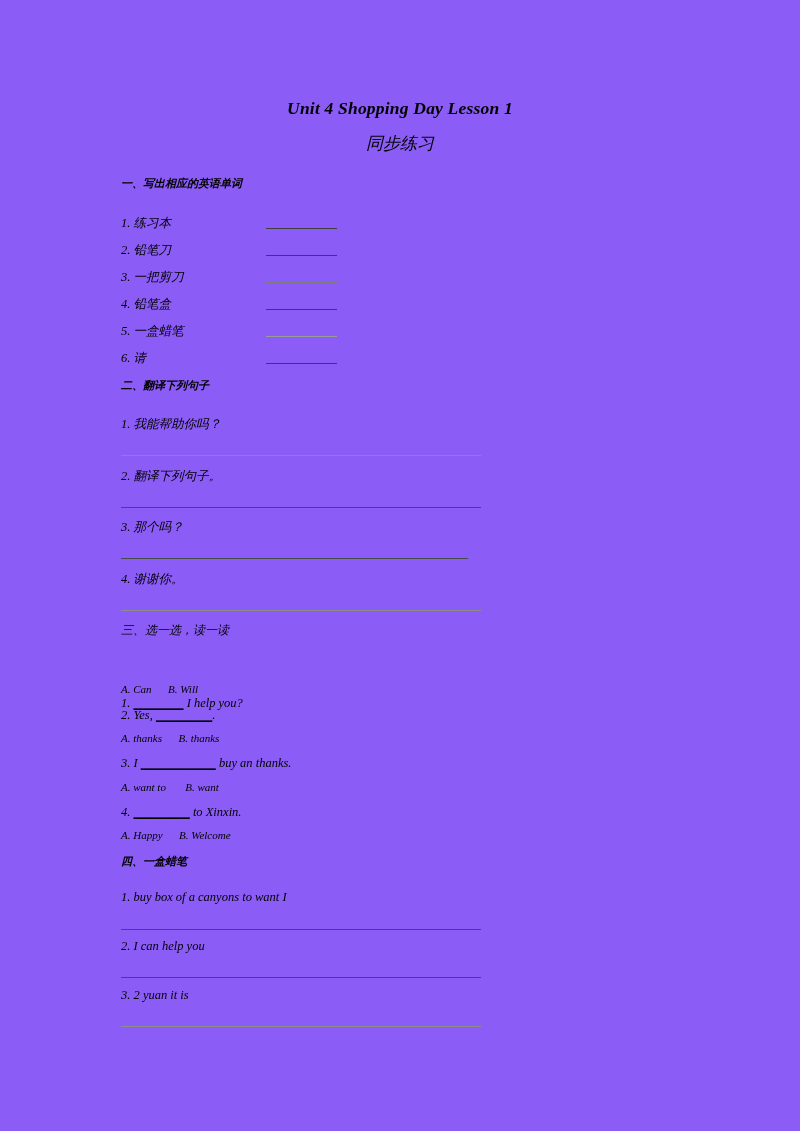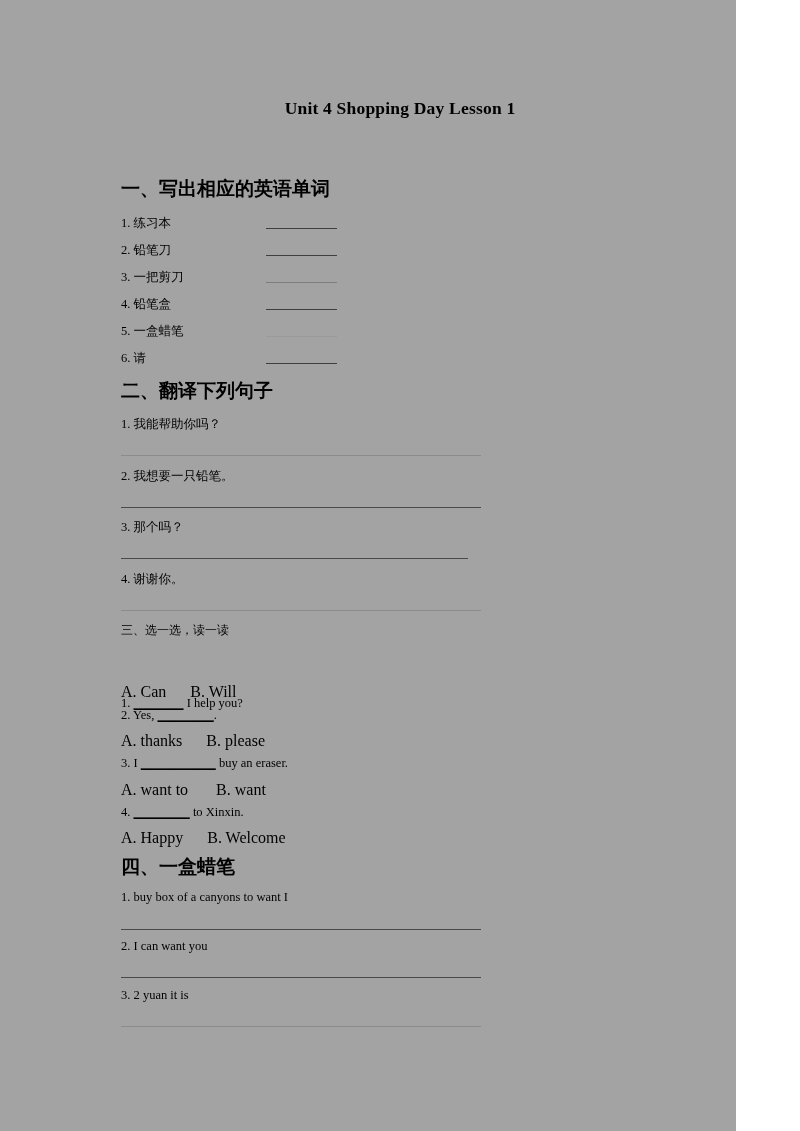--- a/index.html
+++ b/index.html
@@ -12,23 +12,24 @@
     height: 1131px;
     position: relative;
     font-family: "Liberation Serif", "DejaVu Serif", serif;
     color: #000000;
     overflow: hidden;
   }
 
   .page {
     position: absolute;
     left: 0; top: 0;
-    width: 736px;
+    width: 800px;
     height: 1131px;
-    background: #a3a3a3;
+    background: #8b5cf6;
+    font-style: italic;
   }
 
   
   .doc-title {
     position: absolute;
     left: 0;
     top: 98px;
     width: 800px;
     text-align: center;
     font-size: 17.5px;
@@ -45,36 +46,36 @@
     font-weight: normal;
   }
 
   
   .abs {
     position: absolute;
     white-space: pre;
   }
 
   .sec-head {
-    font-size: 19px;
+    font-size: 11px;
     font-weight: bold;
     left: 121px;
   }
   .sec-head.light {
     font-weight: normal;
     font-size: 12px;
   }
 
   .item {
     font-size: 12.5px;
     left: 121px;
   }
 
   .opts {
-    font-size: 16px;
+    font-size: 11px;
     left: 121px;
   }
 
   
   .rule {
     position: absolute;
     height: 0;
     border-top: 1px solid #4a4a4a;
   }
   .rule.soft {
@@ -92,20 +93,21 @@
     text-decoration-thickness: 1px;
     text-underline-offset: 2px;
   }
 </style>
 </head>
 <body>
 
 <div class="page">
 
   <div class="doc-title">Unit 4 Shopping Day Lesson 1</div>
+  <div class="doc-subtitle">同步练习</div>
 
   <div class="abs sec-head" style="top:176px;">一、写出相应的英语单词</div>
 
   <div class="abs item" style="top:215px;"><span>1.</span> <span>练习本</span></div>
   <div class="blank-short" style="left:266px; top:228px; width:71px;"></div>
 
   <div class="abs item" style="top:242px;"><span>2.</span> <span>铅笔刀</span></div>
   <div class="blank-short" style="left:266px; top:255px; width:71px;"></div>
 
   <div class="abs item" style="top:269px;"><span>3.</span> <span>一把剪刀</span></div>
@@ -118,47 +120,47 @@
   <div class="blank-short" style="left:266px; top:336px; width:71px; border-top-color:#9a9a9a;"></div>
 
   <div class="abs item" style="top:350px;"><span>6.</span> <span>请</span></div>
   <div class="blank-short" style="left:266px; top:363px; width:71px;"></div>
 
   <div class="abs sec-head" style="top:378px;">二、翻译下列句子</div>
 
   <div class="abs item" style="top:416px;"><span>1.</span> <span>我能帮助你吗？</span></div>
   <div class="rule soft" style="left:121px; top:455px; width:360px;"></div>
 
-  <div class="abs item" style="top:468px;"><span>2.</span> <span>我想要一只铅笔。</span></div>
+  <div class="abs item" style="top:468px;"><span>2.</span> <span>翻译下列句子。</span></div>
   <div class="rule" style="left:121px; top:507px; width:360px;"></div>
 
   <div class="abs item" style="top:519px;"><span>3.</span> <span>那个吗？</span></div>
   <div class="rule" style="left:121px; top:558px; width:347px;"></div>
 
   <div class="abs item" style="top:571px;text-align:center;"><span>4.</span> <span>谢谢你。</span></div>
   <div class="rule soft" style="left:121px; top:610px; width:360px;"></div>
 
   <div class="abs sec-head light" style="top:622px;">三、选一选，读一读</div>
 
   <div class="abs item" style="top:696px;"><span>1.</span><span></span> <span class="u">________</span><span> I help you?</span></div>
   <div class="abs opts" style="top:683px;"><span>A. Can</span>      <span>B. Will</span></div>
 
   <div class="abs item" style="top:708px;"><span>2.</span><span> Yes,</span> <span class="u">_________</span><span>.</span></div>
-  <div class="abs opts" style="top:732px;"><span>A. thanks</span>      <span>B. please</span></div>
+  <div class="abs opts" style="top:732px;"><span>A. thanks</span>      <span>B. thanks</span></div>
 
-  <div class="abs item" style="top:756px;"><span>3.</span><span> I</span> <span class="u">____________</span><span> buy an eraser.</span></div>
+  <div class="abs item" style="top:756px;"><span>3.</span><span> I</span> <span class="u">____________</span><span> buy an thanks.</span></div>
   <div class="abs opts" style="top:781px;"><span>A. want to</span>       <span>B. want</span></div>
 
   <div class="abs item" style="top:805px;"><span>4.</span><span></span> <span class="u">_________</span><span> to Xinxin.</span></div>
   <div class="abs opts" style="top:829px;"><span>A. Happy</span>      <span>B. Welcome</span></div>
 
   <div class="abs sec-head" style="top:854px;">四、一盒蜡笔</div>
 
   <div class="abs item" style="top:890px;text-align:center;"><span>1.</span> <span>buy box of a canyons to want I</span></div>
   <div class="rule" style="left:121px; top:929px; width:360px;"></div>
 
-  <div class="abs item" style="top:939px;"><span>2.</span> <span>I can want you</span></div>
+  <div class="abs item" style="top:939px;"><span>2.</span> <span>I can help you</span></div>
   <div class="rule" style="left:121px; top:977px; width:360px;"></div>
 
   <div class="abs item" style="top:988px;"><span>3.</span> <span>2 yuan it is</span></div>
   <div class="rule soft" style="left:121px; top:1026px; width:360px;"></div>
 
 </div>
 
 </body></html>

